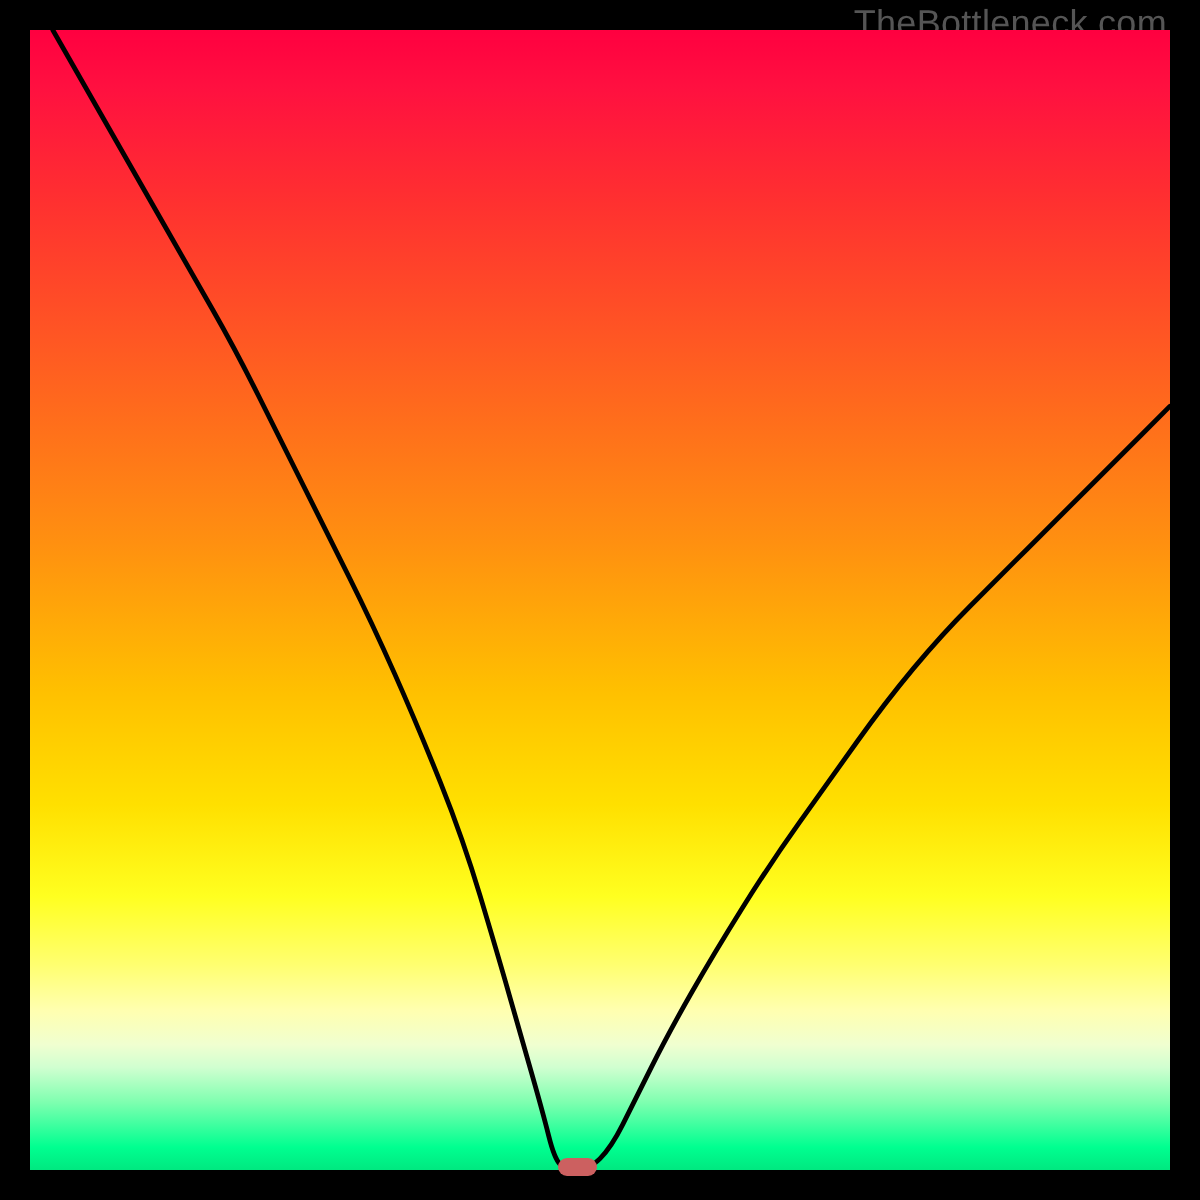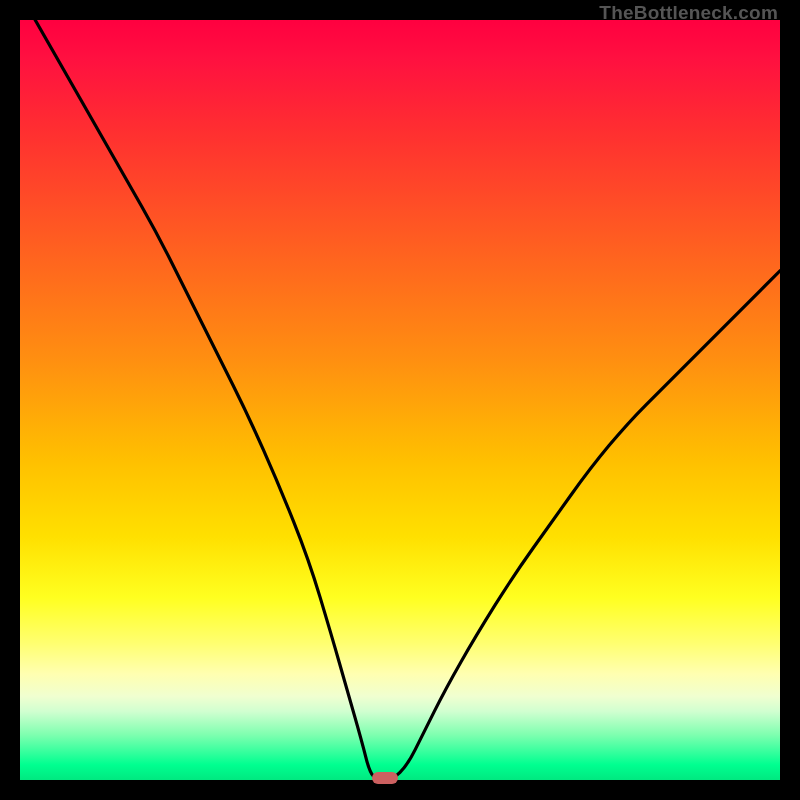--- a/index.html
+++ b/index.html
@@ -35,22 +35,22 @@
       #80ffb0 94%,
       #40ffa0 96%,
       #00ff90 98%,
       #00e880 100%);
   }
   .watermark {
     position: absolute;
     top: 2px;
     right: 22px;
     font-family: Arial, sans-serif;
-    font-size: 19px;
-    font-weight: 700;
+    font-size: 24px;
+    font-weight: 400;
     color: #555;
     letter-spacing: 0.2px;
   }
   .marker {
     position: absolute;
     width: 26px;
     height: 12px;
     background: #cc6060;
     border-radius: 6px;
   }

